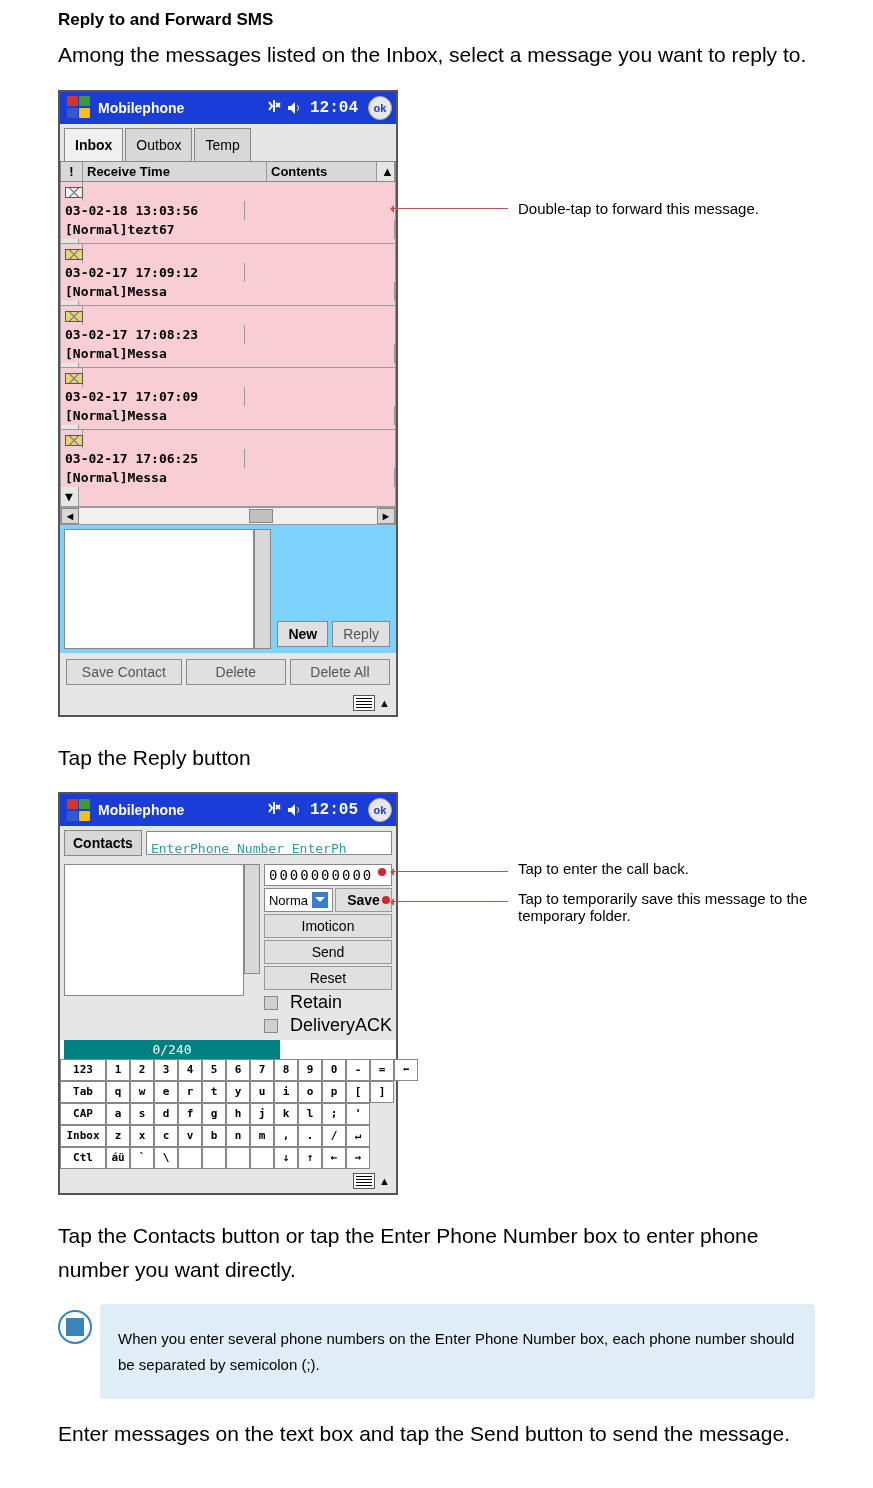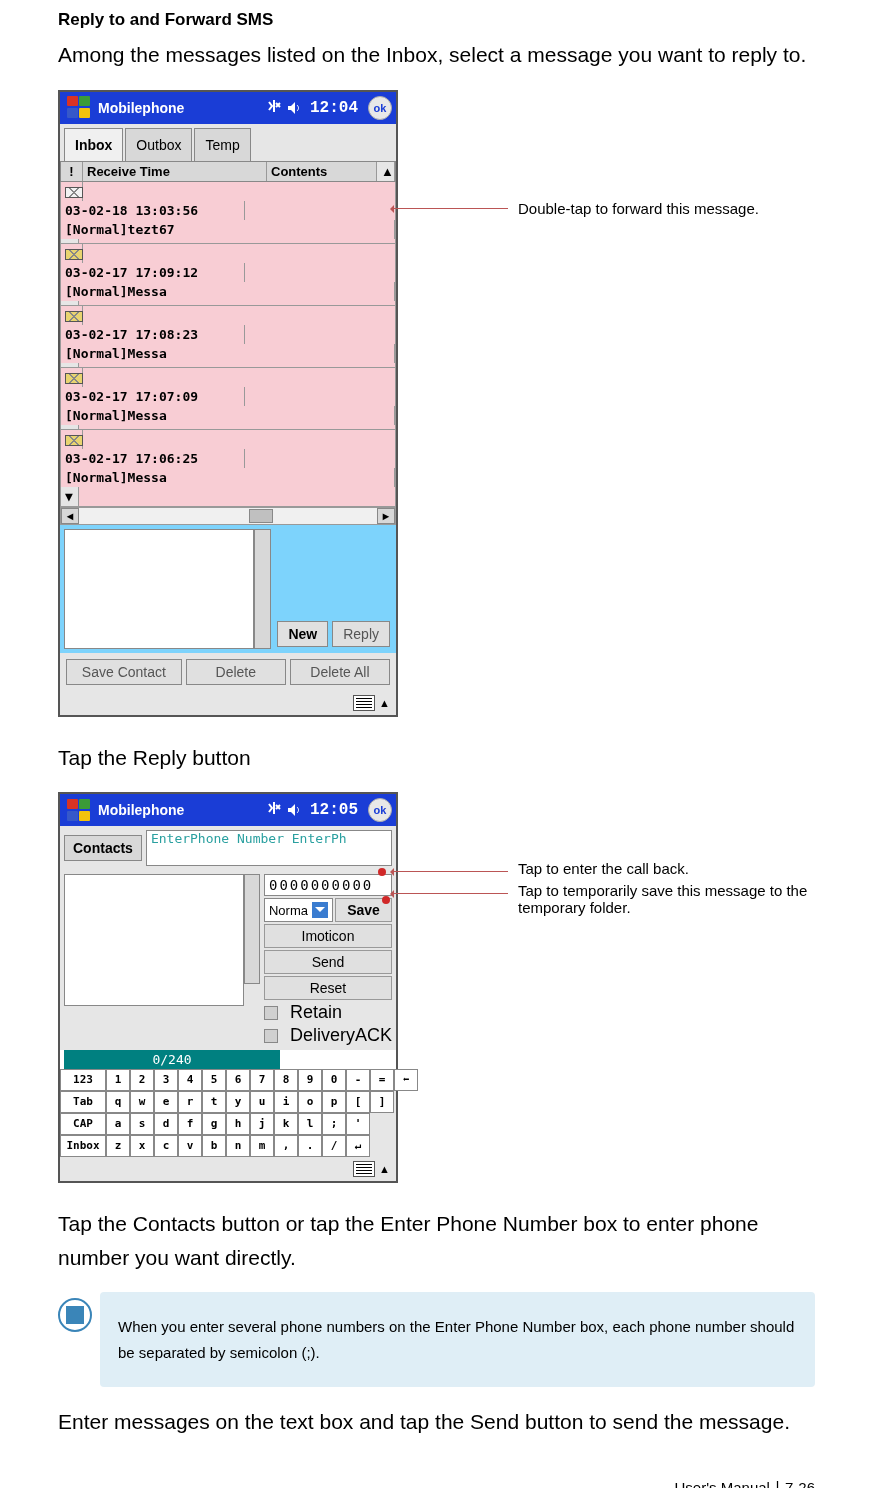--- a/index.html
+++ b/index.html
@@ -82,22 +82,22 @@
   .btn-row2 { display: flex; justify-content: space-between; background: #e6e6e6; padding: 4px; }
 
   .sip-bar { background: #e6e6e6; height: 24px; display: flex; justify-content: flex-end; align-items: center; padding-right: 6px; }
   .sip-icon { width: 22px; height: 16px; background: #fff; border: 1px solid #555; display: inline-block; position: relative; }
   .sip-icon::after { content: ""; position: absolute; inset: 2px; background: repeating-linear-gradient(#000 0 1px, #fff 1px 3px); }
 
   
   .contacts-bar { display: flex; background: #e6e6e6; padding: 4px; align-items: center; }
   .contacts-btn { background: #d8d8d8; border: 1px solid #888; padding: 4px 8px; font-weight: bold; font-size: 14px; }
   .phone-entry {
-    flex: 1; margin-left: 4px; background: #fff; border: 1px solid #888; height: 36px;
-    color: #2aa0a0; font-family: monospace; font-size: 13px; padding: 0 4px;
+    flex: 1; margin-left: 4px; background: #fff; border: 1px solid #888; height: 24px;
+    color: #2aa0a0; font-family: monospace; font-size: 13px; padding: 9px 4px;
     white-space: nowrap; overflow: hidden;
   }
   .mid-area { display: flex; background: #e6e6e6; padding: 4px; }
   .left-col { width: 198px; }
   .msg-ta { width: 100%; height: 132px; background: #fff; border: 1px solid #888; }
   .chars-bar { background: #008080; color: #fff; font-family: monospace; font-size: 13px; text-align: center; padding: 2px 0; }
   .scroll-col { width: 18px; }
   .vscroll { width: 100%; height: 110px; background: #d8d8d8; border: 1px solid #888; }
   .right-col { flex: 1; padding-left: 4px; display: flex; flex-direction: column; gap: 2px; }
   .num-input { background: #fff; border: 1px solid #888; font-family: monospace; font-size: 14px; padding: 2px 4px; letter-spacing: 2px; }
@@ -356,33 +356,47 @@
           <div class="key">c</div>
           <div class="key">v</div>
           <div class="key">b</div>
           <div class="key">n</div>
           <div class="key">m</div>
           <div class="key">,</div>
           <div class="key">.</div>
           <div class="key">/</div>
           <div class="key">↵</div>
         </div>
+        <div class="krow">
+          <div class="key wide">Ctl</div>
+          <div class="key">áü</div>
+          <div class="key">`</div>
+          <div class="key">\</div>
+          <div class="key"> </div>
+          <div class="key"> </div>
+          <div class="key"> </div>
+          <div class="key"> </div>
+          <div class="key">↓</div>
+          <div class="key">↑</div>
+          <div class="key">←</div>
+          <div class="key">→</div>
+        </div>
       </div>
     <div class="sip-bar">
       <span class="sip-icon"></span>
       <span style="margin-left:4px;font-size:11px">▲</span>
     </div>
   </div>
   <div class="red-dot" style="left:320px; top:76px"></div>
   <div class="red-dot" style="left:324px; top:104px"></div>
   <div class="callout" style="left:460px; top:68px">
     <div class="line" style="left:-126px; top:11px; width:116px"></div>
     <span>Tap to enter the call back.</span>
   </div>
-  <div class="callout" style="left:460px; top:90px; max-width:320px">
+  <div class="callout" style="left:460px; top:98px; max-width:320px">
     <div class="line" style="left:-126px; top:11px; width:116px"></div>
     <span>Tap to temporarily save this message to the temporary folder.</span>
   </div>
 </div>
 
 <p class="body-text">Tap the Contacts button or tap the Enter Phone Number box to enter phone number you want directly.</p>
 
 <div class="note-block">
   <div class="note-icon">
       <div class="note-icon-inner"></div>

